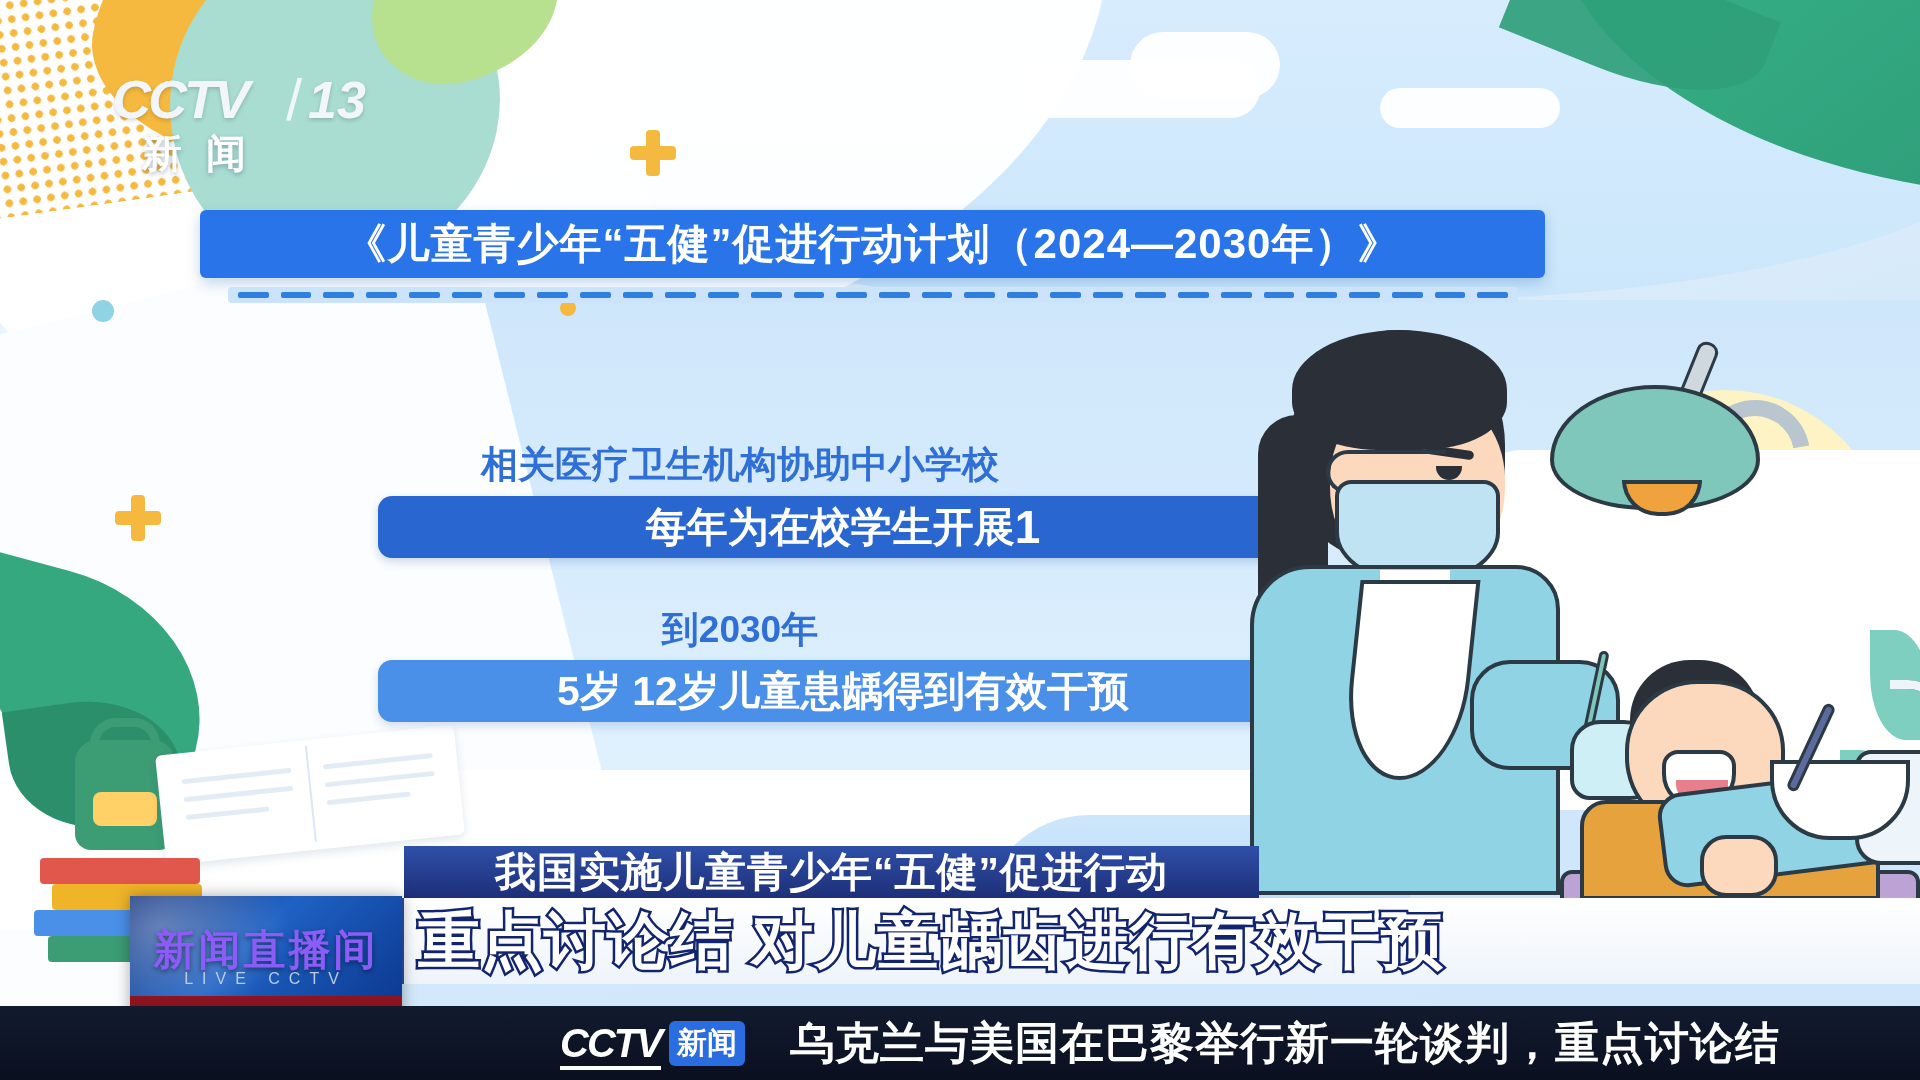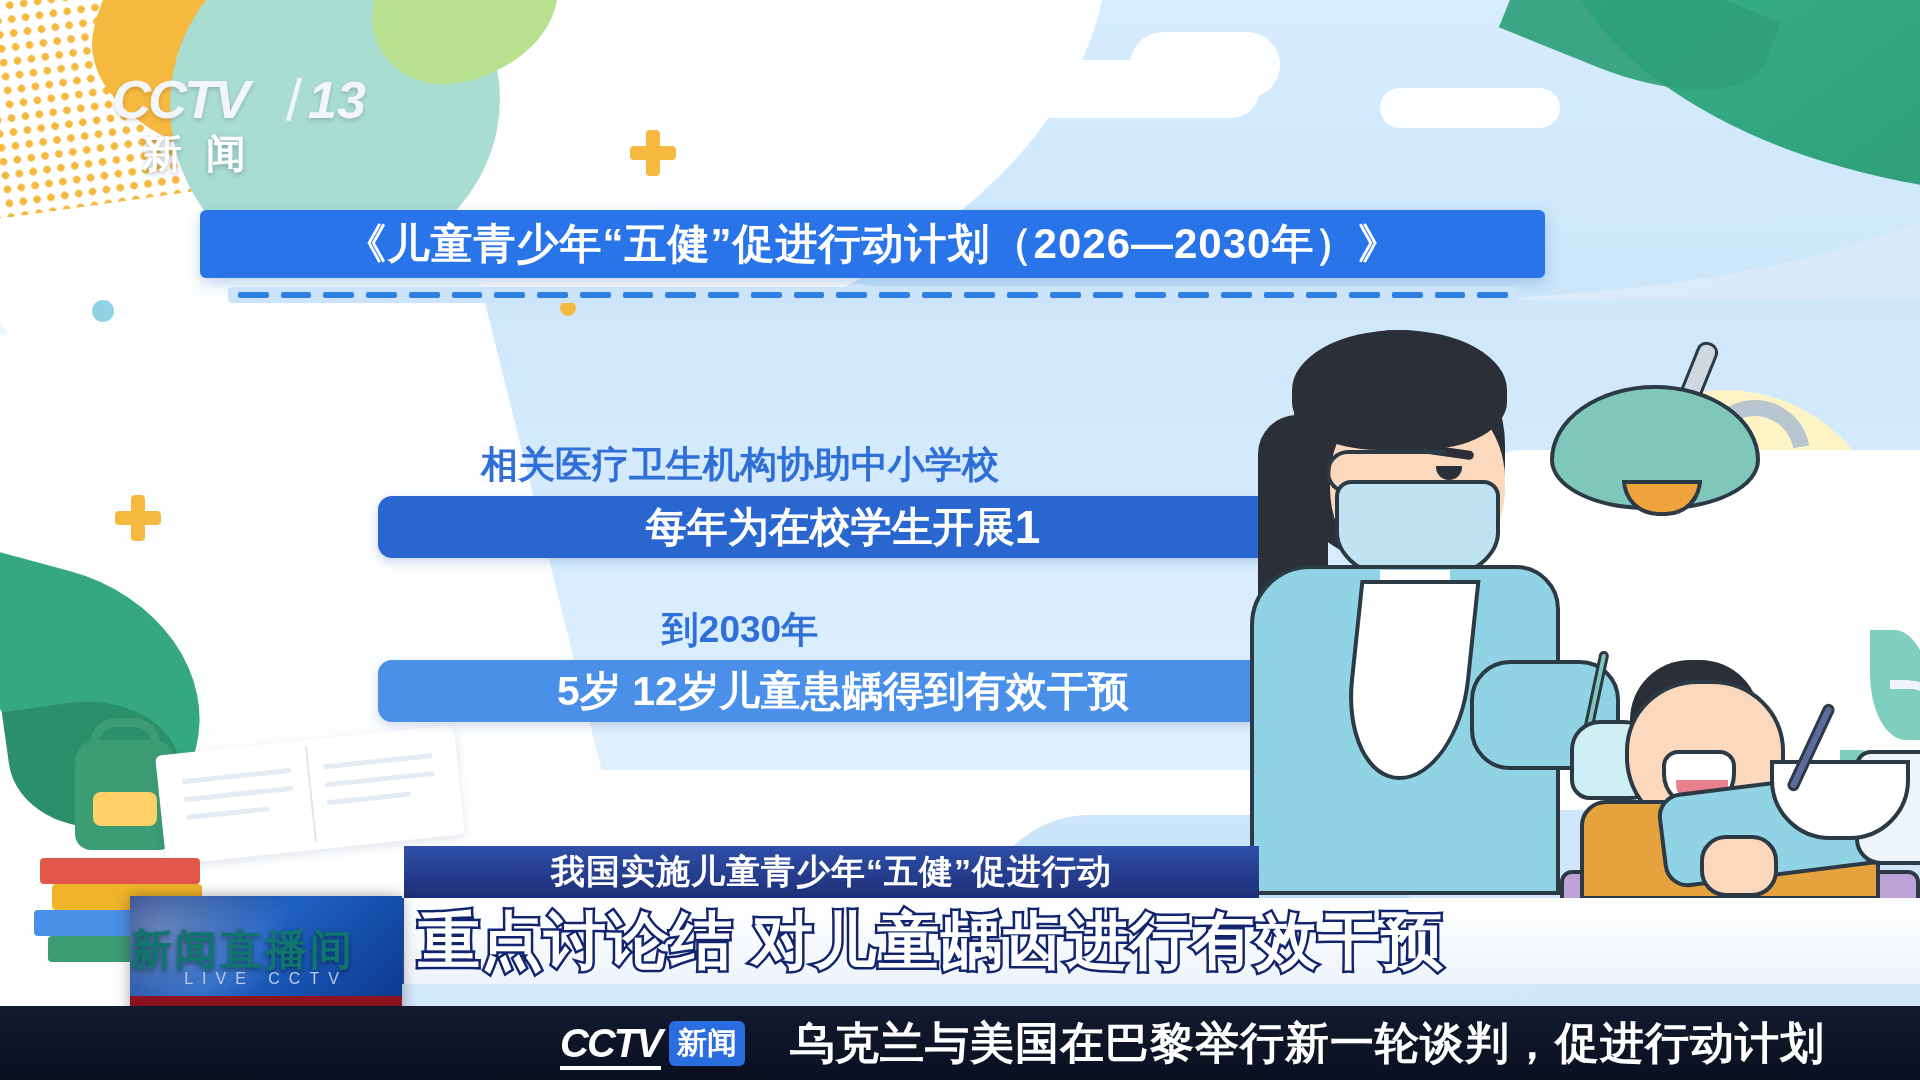--- a/index.html
+++ b/index.html
@@ -187,40 +187,40 @@
     border:9px solid #eef5fa;border-bottom:0;border-left:0;border-radius:0 40px 0 0;
     filter:drop-shadow(0 0 0 #2b3a44);}
   .e-hose{position:absolute;left:575px;top:370px;width:12px;height:95px;background:#5b6b9e;
     border:3px solid #2b3a44;border-radius:6px;transform:rotate(25deg);}
 
   
   .lt-sub{
     position:absolute;left:404px;top:846px;width:855px;height:52px;
     background:linear-gradient(180deg,#2f4fa8 0%,#1d2f78 100%);
     display:flex;align-items:center;justify-content:center;}
-  .lt-sub span{color:#ffffff;font-size:34px;font-weight:bold;white-space:nowrap;letter-spacing:1px;}
+  .lt-sub span{color:#ffffff;font-size:41px;font-weight:bold;white-space:nowrap;letter-spacing:1px;}
   .lt-main{
     position:absolute;left:404px;top:898px;width:1520px;height:86px;
     background:linear-gradient(180deg,#ffffff 0%,#eef4fb 100%);
     display:flex;align-items:center;padding-left:14px;}
   .lt-main span{
     color:#ffffff;font-size:62px;font-weight:bold;letter-spacing:1px;white-space:nowrap;
     -webkit-text-stroke:5px #12246e;paint-order:stroke fill;}
   .lt-main-strip{position:absolute;left:398px;top:898px;width:8px;height:86px;background:#2f4fa8;}
 
   
   .logo-box{position:absolute;left:130px;top:896px;width:272px;height:182px;overflow:hidden;
     box-shadow:0 0 14px rgba(0,0,0,.35);}
   .logo-top{position:absolute;inset:0 0 82px 0;
     background:linear-gradient(135deg,#0b2c79 0%,#1f62c4 45%,#0c3a92 100%);}
   .logo-top::after{content:"";position:absolute;left:-30px;top:-40px;width:200px;height:180px;
     background:radial-gradient(ellipse at 30% 40%,rgba(255,255,255,.35),transparent 65%);}
   .logo-bot{position:absolute;left:0;right:0;bottom:0;height:82px;
     background:linear-gradient(180deg,#8e1420 0%,#5c0b14 100%);}
-  .logo-cn{position:absolute;left:0;right:0;top:26px;text-align:left;color:#0f766e;
+  .logo-cn{position:absolute;left:0;right:0;top:26px;text-align:center;color:#8b5cf6;
     font-size:42px;font-weight:bold;letter-spacing:3px;text-shadow:0 2px 5px rgba(0,0,0,.45);}
   .logo-en{position:absolute;left:0;right:0;top:74px;text-align:center;color:#b9cbe8;
     font-size:16px;letter-spacing:9px;}
   .logo-date{position:absolute;left:12px;bottom:16px;color:#ffffff;font-size:40px;font-weight:bold;}
   .logo-time{position:absolute;right:10px;bottom:14px;color:#ffffff;font-size:44px;font-weight:bold;
     border-left:2px solid rgba(255,255,255,.45);padding-left:12px;}
 
   
   .ticker{position:absolute;left:0;right:0;bottom:0;height:74px;
     background:linear-gradient(180deg,#121a2e 0%,#0a1020 100%);display:flex;align-items:center;
@@ -291,21 +291,21 @@
   </div>
 
   <div class="wm">
     <div class="wm-main">CCTV</div>
     <div class="wm-slash">/</div>
     <div class="wm-13">13</div>
     <div class="wm-xw">新闻</div>
   </div>
 
   <div class="title-banner">
-    <span>《儿童青少年“五健”促进行动计划（2026—2030年）》</span>
+    <span>《儿童青少年“五健”促进行动计划（2024—2030年）》</span>
   </div>
   <div class="title-dash">
     <i></i>
       <i></i>
       <i></i>
       <i></i>
       <i></i>
       <i></i>
       <i></i>
       <i></i>
@@ -403,16 +403,16 @@
     <div class="logo-en">LIVE CCTV</div>
     <div class="logo-date">1月8日</div>
     <div class="logo-time">09:26</div>
   </div>
 
   <div class="ticker">
     <div class="ticker-logo">
       <span class="tl-cctv">CCTV</span>
       <span class="tl-xw">新闻</span>
     </div>
-    <div class="ticker-text">乌克兰与美国在巴黎举行新一轮谈判，促进行动计划</div>
+    <div class="ticker-text">乌克兰与美国在巴黎举行新一轮谈判，重点讨论结</div>
   </div>
 
 </div>
 
 </body></html>

